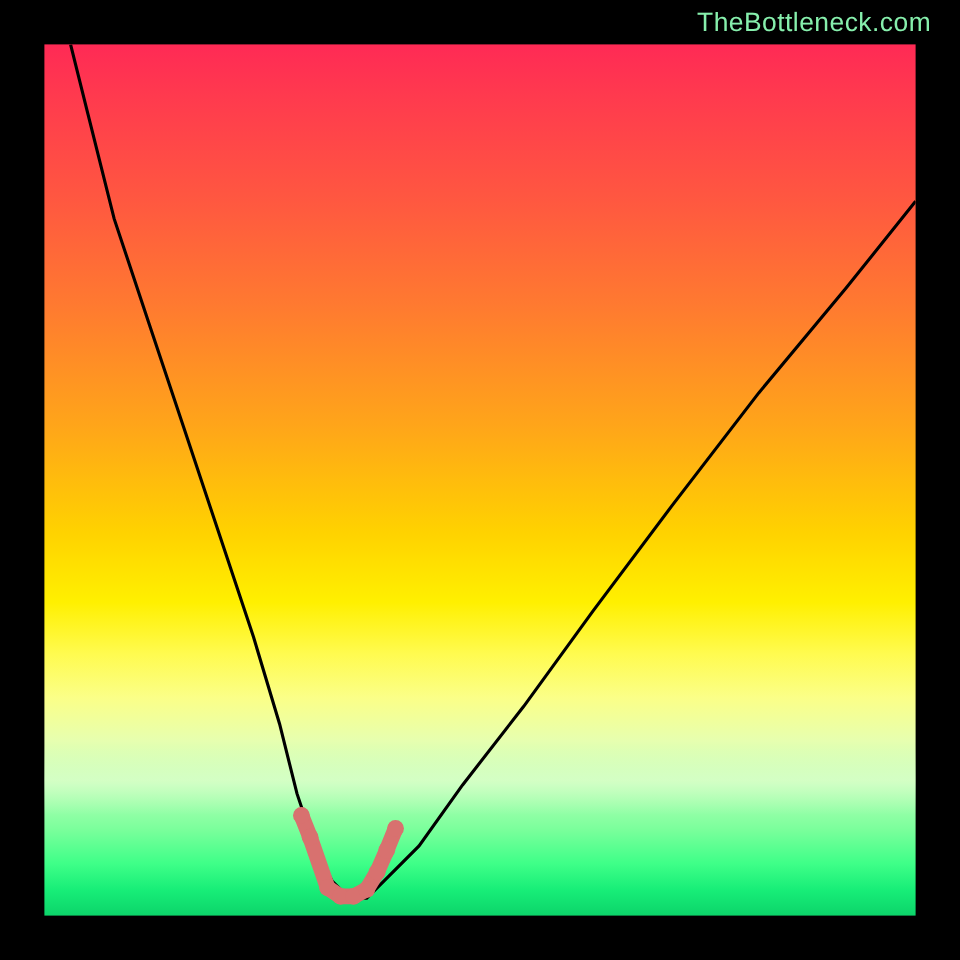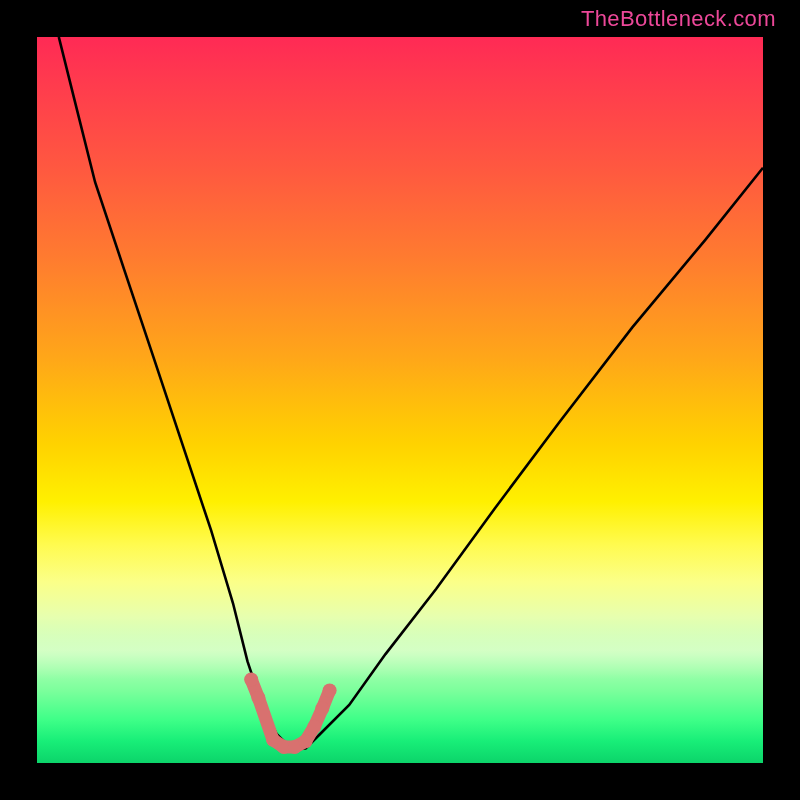--- a/index.html
+++ b/index.html
@@ -49,21 +49,21 @@
     height: 58px;
     background: linear-gradient(to bottom,
       rgba(255,255,200,0.0) 0%,
       rgba(255,255,220,0.35) 50%,
       rgba(255,255,220,0.0) 100%);
   }
   .watermark {
     position: absolute;
     top: 6px;
     right: 24px;
-    color: #ec4899;
+    color: #86efac;
     font-size: 22px;
     letter-spacing: 0.4px;
     font-weight: 400;
     pointer-events: none;
   }
   svg.overlay {
     position: absolute;
     left: 0;
     top: 0;
     width: 726px;

